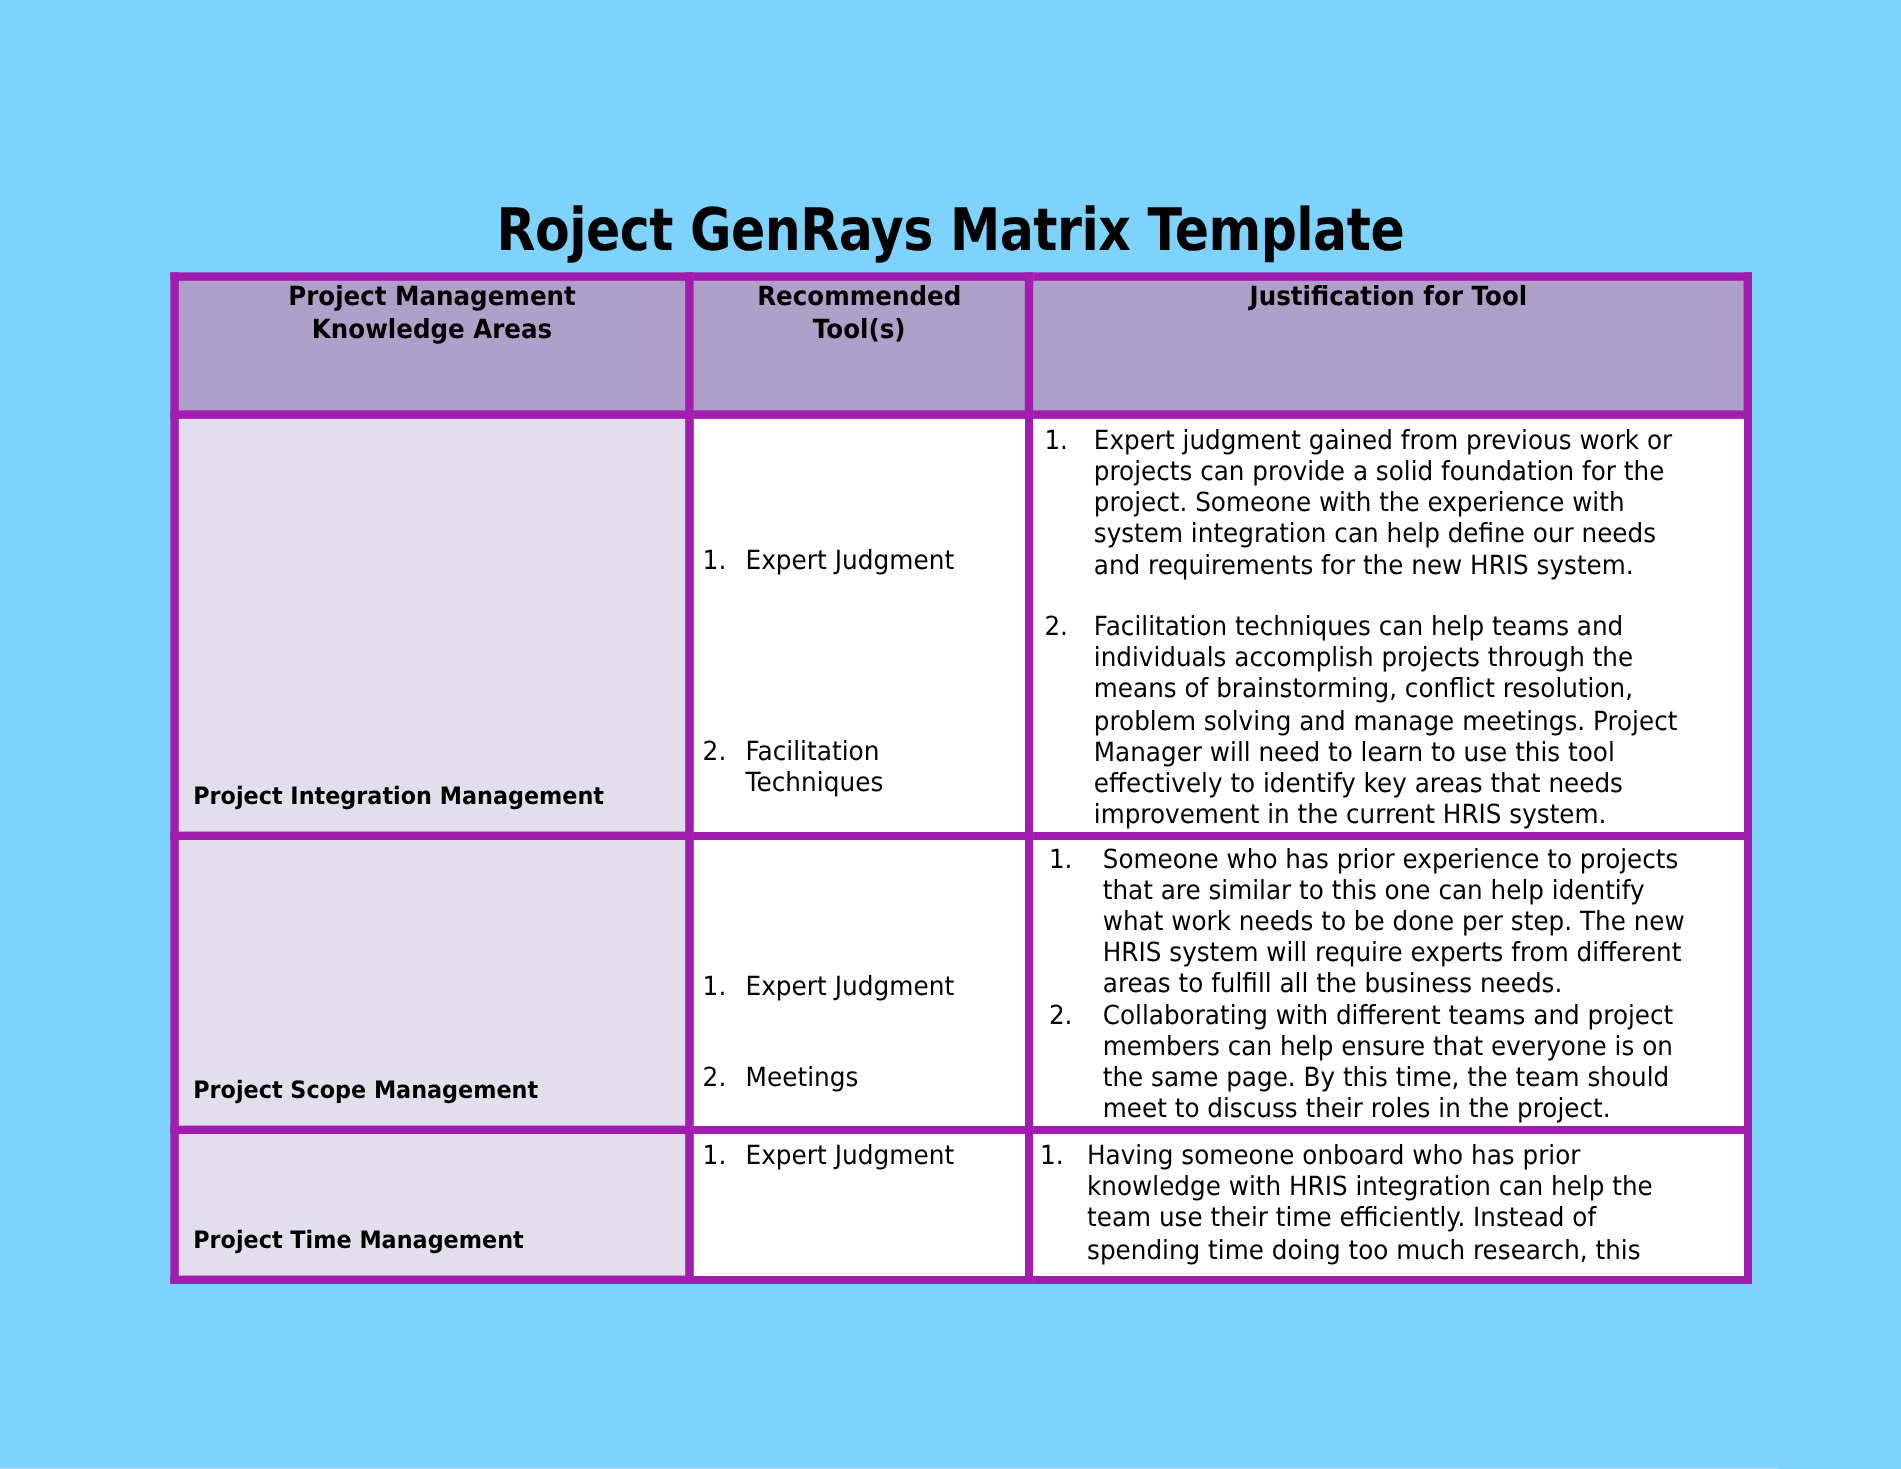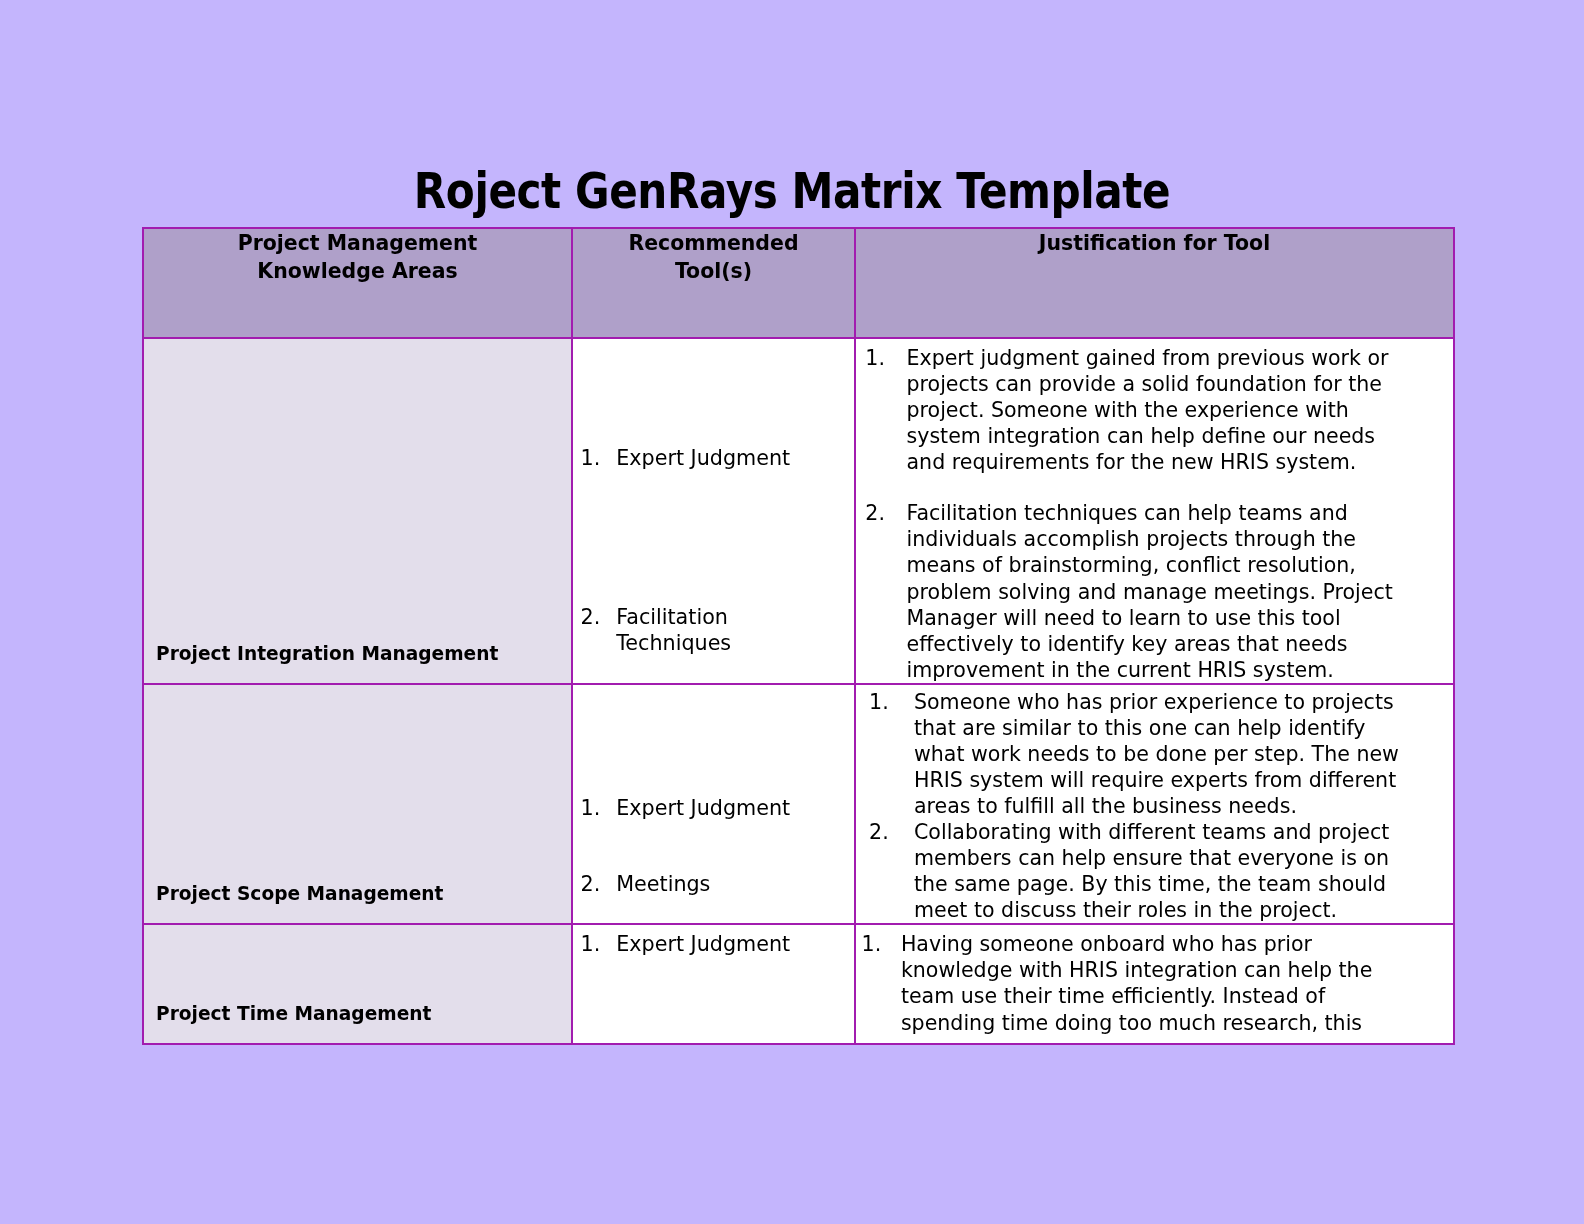--- a/index.html
+++ b/index.html
@@ -12,21 +12,21 @@
     width: 1584px;
     height: 1224px;
     font-family: "DejaVu Sans", sans-serif;
     color: #000000;
     overflow: hidden;
   }
   .page {
     position: relative;
     width: 1584px;
     height: 1224px;
-    background: #c4b5fd;
+    background: #7dd3fc;
   }
   .doc-title {
     position: absolute;
     left: 0;
     top: 132px;
     width: 1584px;
     text-align: center;
     font-family: "DejaVu Sans", sans-serif;
     font-weight: bold;
     font-size: 49px;
@@ -39,21 +39,21 @@
   .matrix-table {
     position: absolute;
     left: 142px;
     top: 227px;
     width: 1269px;
     border-collapse: collapse;
     table-layout: fixed;
   }
   .matrix-table td,
   .matrix-table th {
-    border: 2px solid #a21caf;
+    border: 7px solid #a21caf;
     vertical-align: top;
     padding: 0;
   }
   .col-area  { width: 429px; }
   .col-tool  { width: 283px; }
   .col-just  { width: 599px; }
 
   thead th {
     background: #AFA0C9;
     text-align: center;

